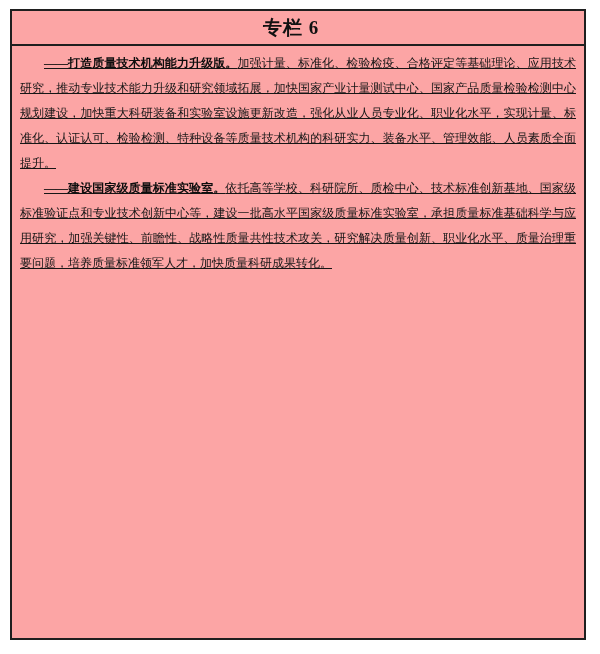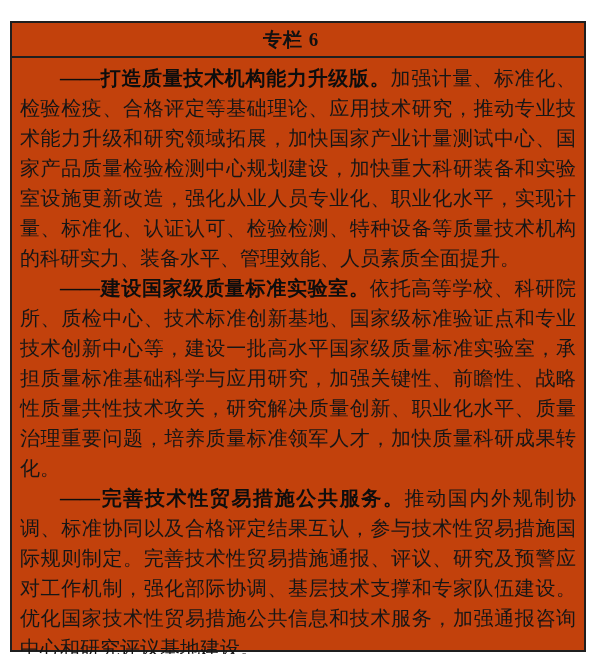--- a/index.html
+++ b/index.html
@@ -16,22 +16,21 @@
     position: relative;
   }
   .panel {
     position: absolute;
     left: 10px;
     top: 9px;
     width: 576px;
     height: 631px;
     border: 2px solid #1f1f1f;
     box-sizing: border-box;
-    background: #c2410c;
-    margin-top: 12px;
+    background: #fca5a5;
   }
   .title-bar {
     height: 33px;
     border-bottom: 2px solid #1f1f1f;
     display: flex;
     align-items: center;
     justify-content: center;
     font-size: 19px;
     font-weight: bold;
     letter-spacing: 1px;
@@ -39,38 +38,38 @@
     white-space: nowrap;
   }
   .title-label {
     margin-right: 14px;
   }
   .content {
     padding: 5px 8px 0 8px;
   }
   .para {
     margin: 0;
-    font-size: 20px;
-    line-height: 30px;
+    font-size: 12px;
+    line-height: 25px;
     text-align: justify;
     text-justify: inter-ideograph;
     text-indent: 2em;
     color: #161616;
     letter-spacing: 0;
+    text-decoration: underline;
   }
   .para .lead {
     font-weight: bold;
     color: #0d0d0d;
   }
 </style>
 </head>
 <body>
 
 <div class="panel">
   <div class="title-bar">
     <span class="title-label">专栏 6</span>
   </div>
   <div class="content">
     <p class="para"><span class="lead">——打造质量技术机构能力升级版。</span><span class="body-text">加强计量、标准化、检验检疫、合格评定等基础理论、应用技术研究，推动专业技术能力升级和研究领域拓展，加快国家产业计量测试中心、国家产品质量检验检测中心规划建设，加快重大科研装备和实验室设施更新改造，强化从业人员专业化、职业化水平，实现计量、标准化、认证认可、检验检测、特种设备等质量技术机构的科研实力、装备水平、管理效能、人员素质全面提升。</span></p>
     <p class="para"><span class="lead">——建设国家级质量标准实验室。</span><span class="body-text">依托高等学校、科研院所、质检中心、技术标准创新基地、国家级标准验证点和专业技术创新中心等，建设一批高水平国家级质量标准实验室，承担质量标准基础科学与应用研究，加强关键性、前瞻性、战略性质量共性技术攻关，研究解决质量创新、职业化水平、质量治理重要问题，培养质量标准领军人才，加快质量科研成果转化。</span></p>
-    <p class="para"><span class="lead">——完善技术性贸易措施公共服务。</span><span class="body-text">推动国内外规制协调、标准协同以及合格评定结果互认，参与技术性贸易措施国际规则制定。完善技术性贸易措施通报、评议、研究及预警应对工作机制，强化部际协调、基层技术支撑和专家队伍建设。优化国家技术性贸易措施公共信息和技术服务，加强通报咨询中心和研究评议基地建设。</span></p>
   </div>
 </div>
 
 </body></html>

